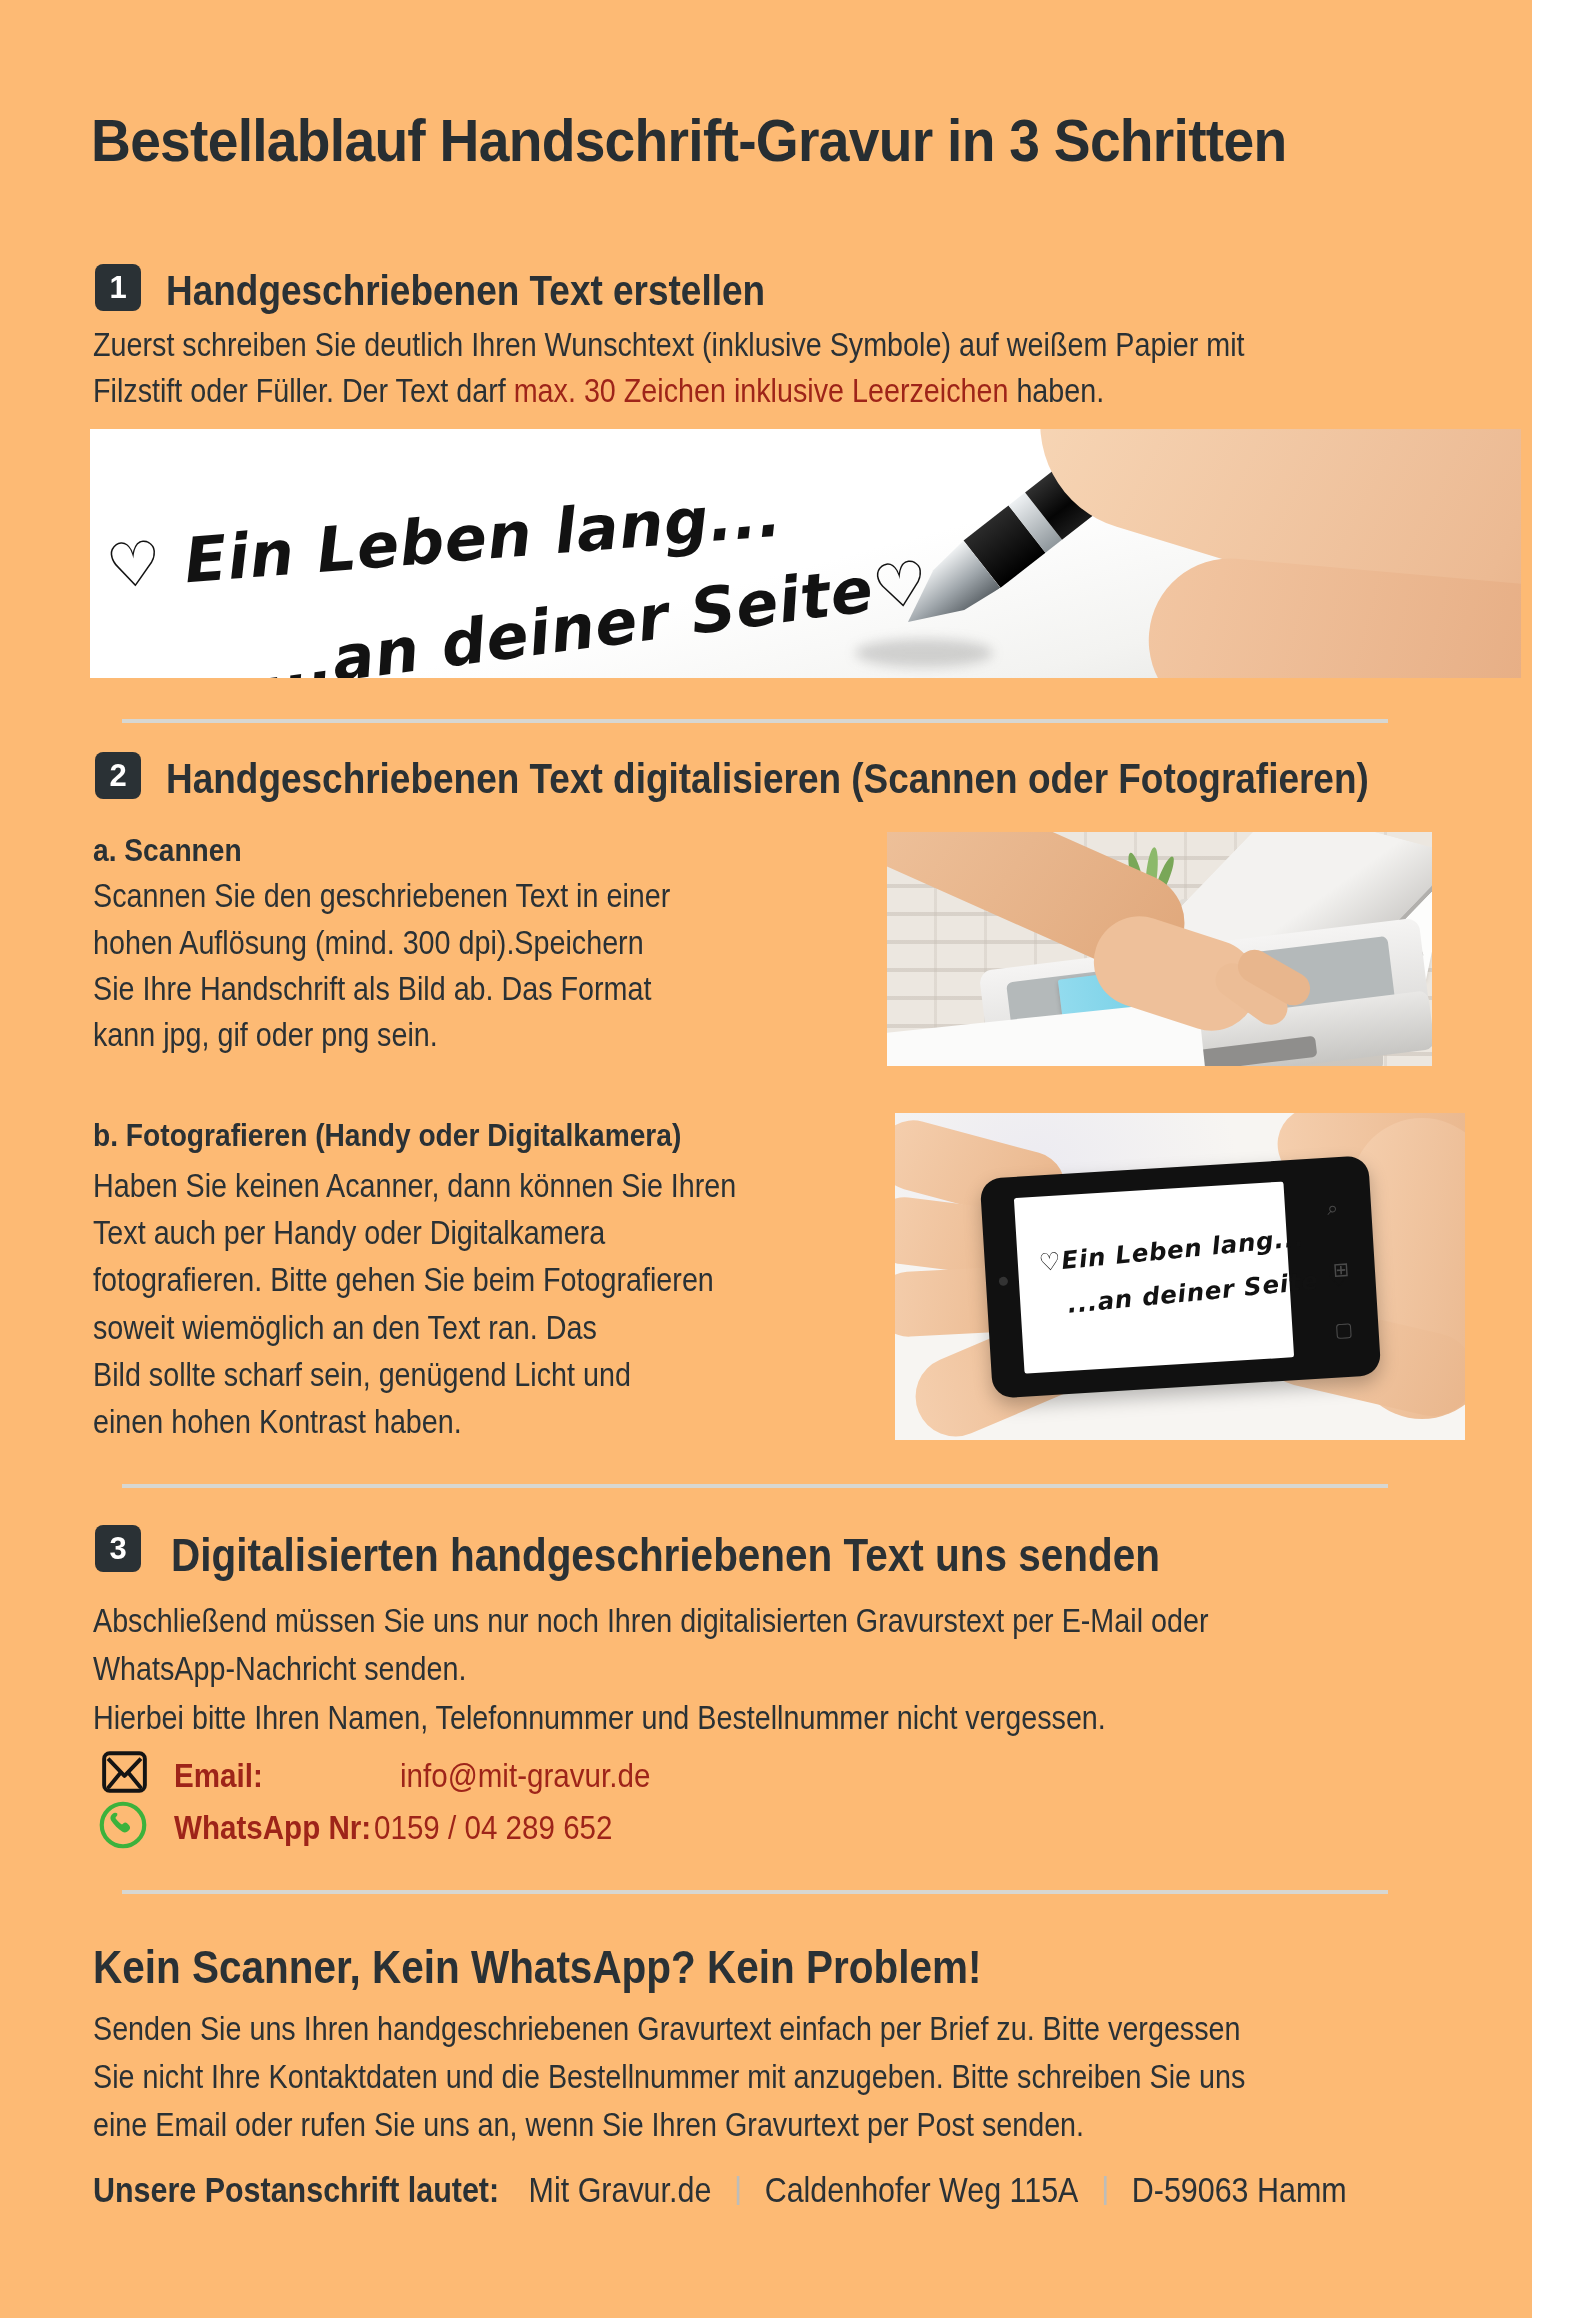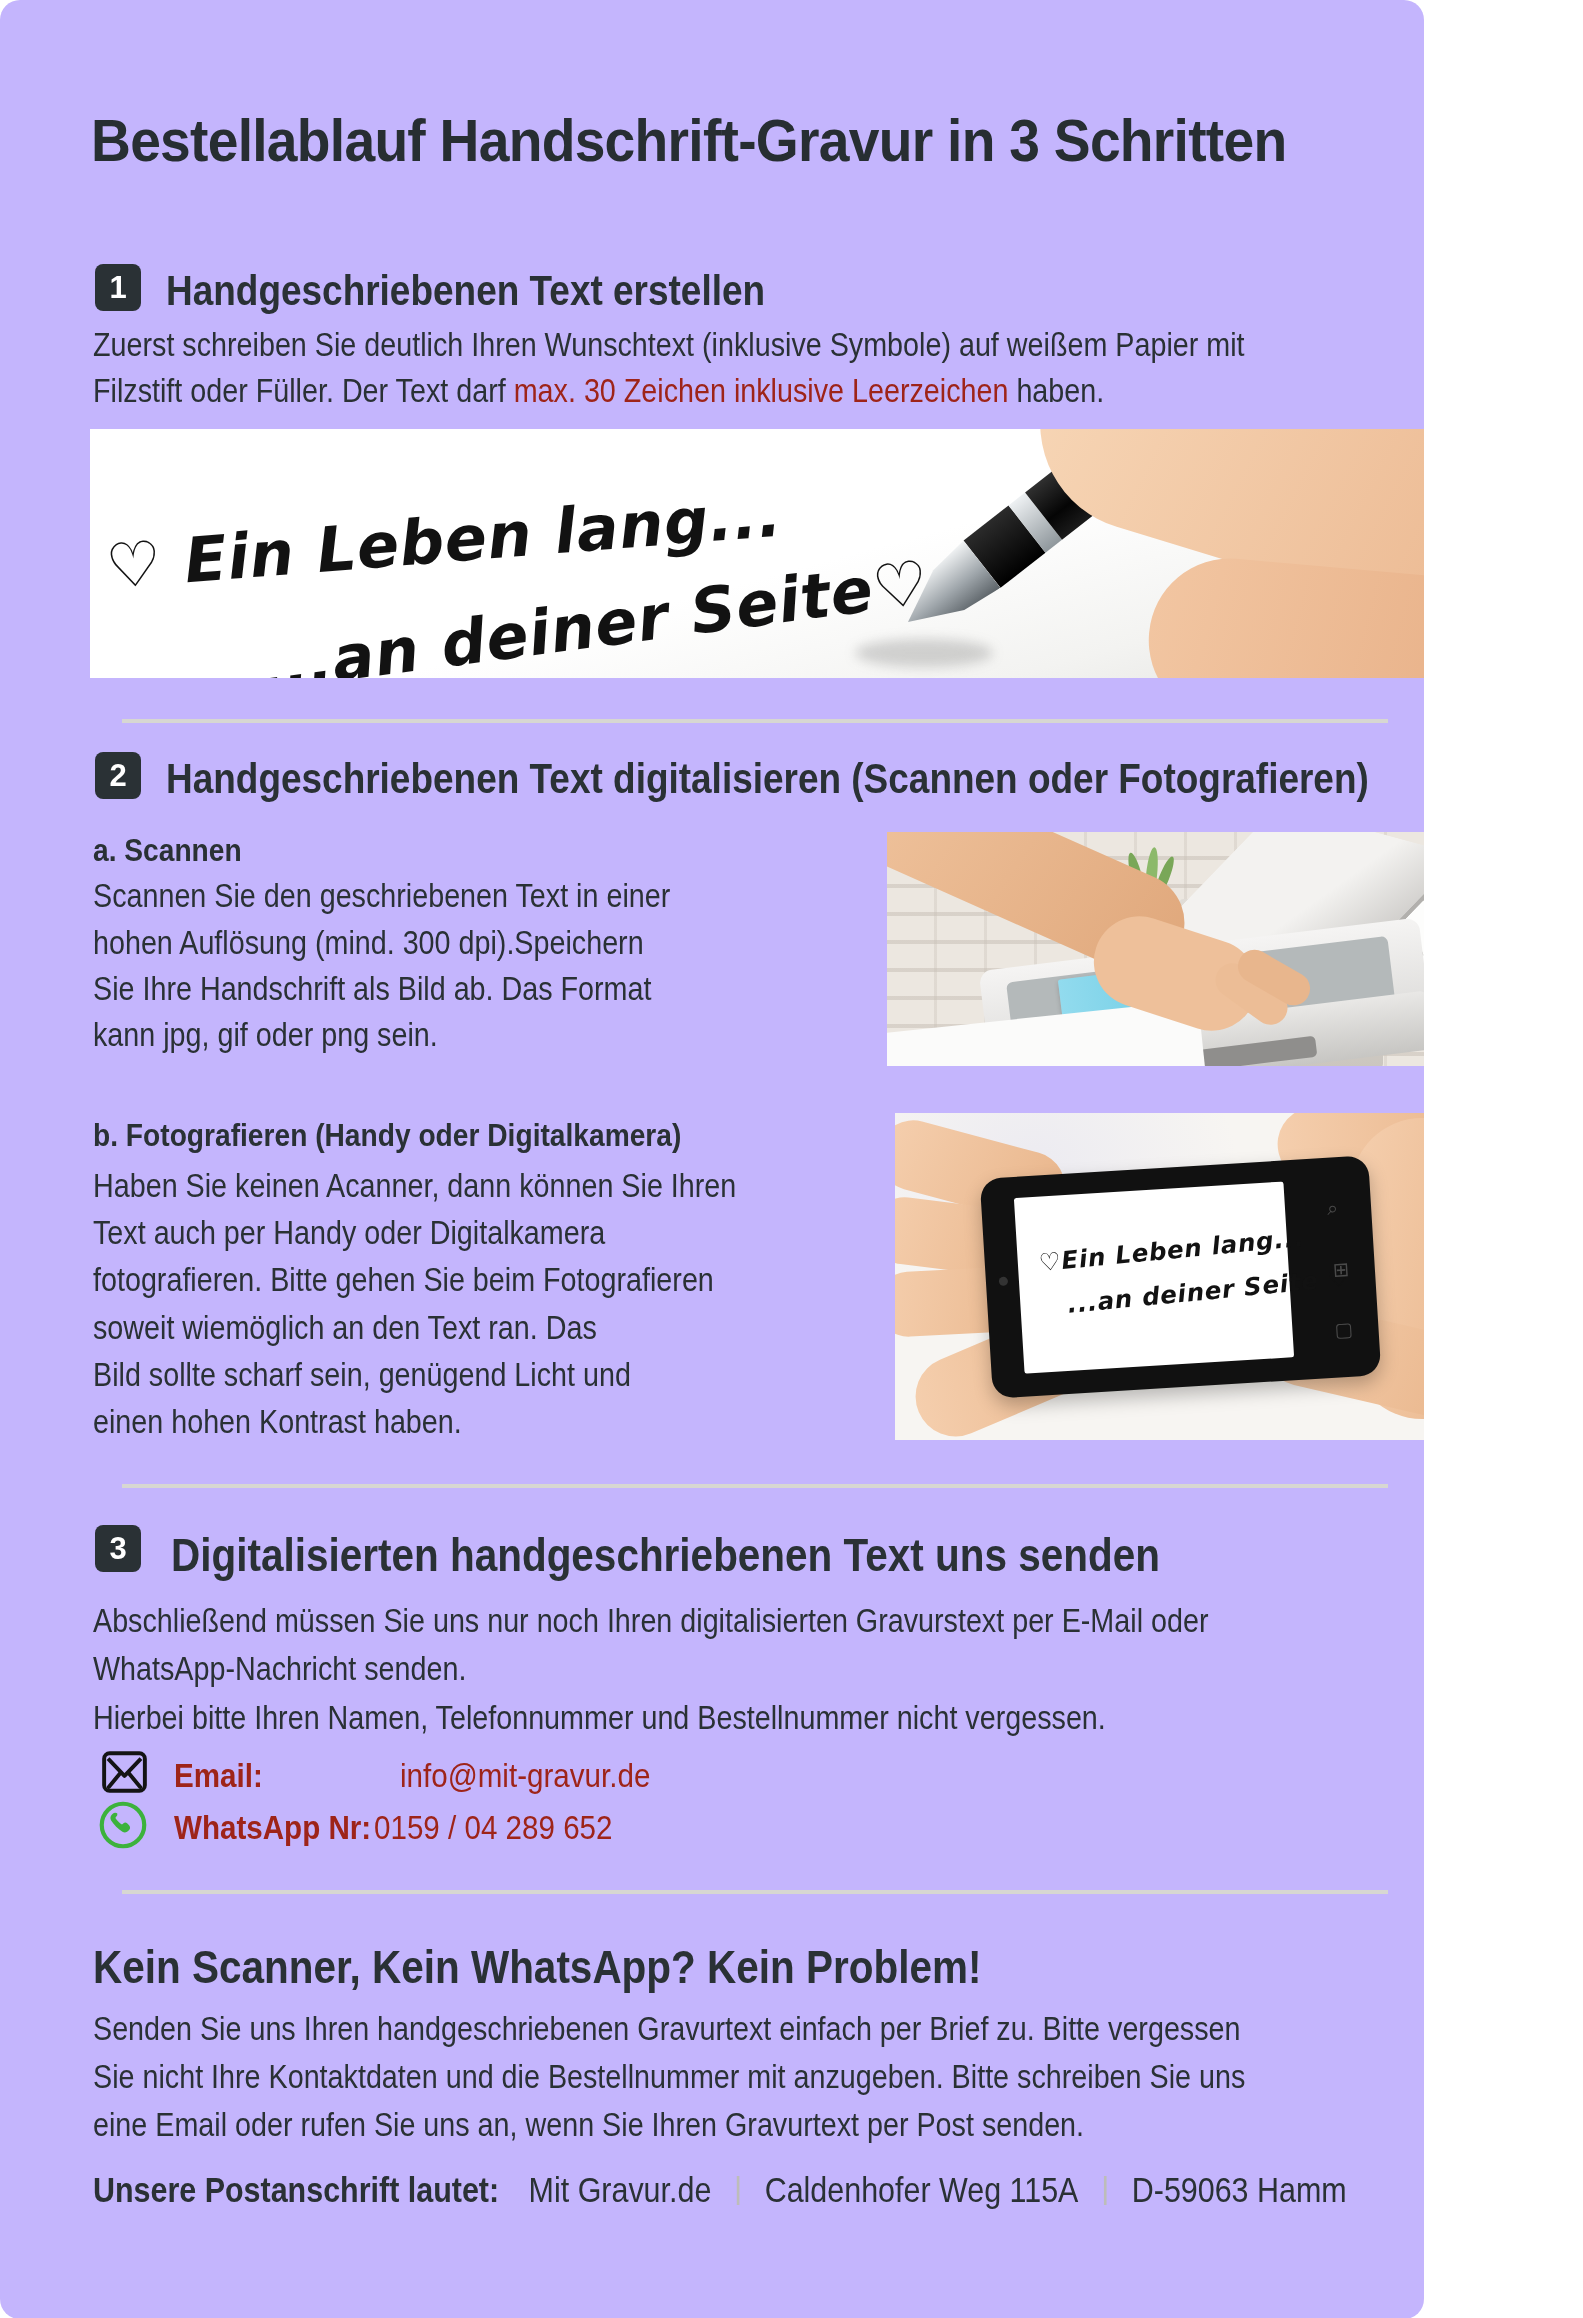--- a/index.html
+++ b/index.html
@@ -6,21 +6,21 @@
     --dark:#2a3135;
     --red:#9e2419;
     --green:#3cb23c;
     --divider:#d7d7d2;
     --skin1:#f3cba8;
     --skin2:#e7ae84;
   }
   *{margin:0;padding:0;box-sizing:border-box;}
   html,body{background:#ffffff;}
   body{font-family:"Liberation Sans","DejaVu Sans",sans-serif;color:var(--dark);}
-  #canvas{position:relative;width:1424px;height:2319px;background:#c4b5fd;overflow:hidden;border-radius:20px;}
+  #canvas{position:relative;width:1532px;height:2319px;background:#fdba74;overflow:hidden;}
   .abs{position:absolute;}
   .nw{white-space:nowrap;}
   .title{font-size:60px;font-weight:bold;letter-spacing:-0.8px;transform:scaleX(.92);transform-origin:0 0;color:#272e32;}
   .h-step{font-size:42px;font-weight:bold;transform:scaleX(.88);transform-origin:0 0;}
   .h-kein{font-size:46px;font-weight:bold;transform:scaleX(.88);transform-origin:0 0;}
   .sub{font-size:32px;font-weight:bold;transform:scaleX(.88);transform-origin:0 0;}
   .body-line{font-size:33px;transform:scaleX(.87);transform-origin:0 0;}
   .badge{width:46px;height:47px;background:var(--dark);border-radius:8.1px;color:#ffffff;
          display:flex;align-items:center;justify-content:center;font-weight:bold;font-size:31px;}
   .divider{left:122px;width:1266px;height:4.1px;background:var(--divider);}

